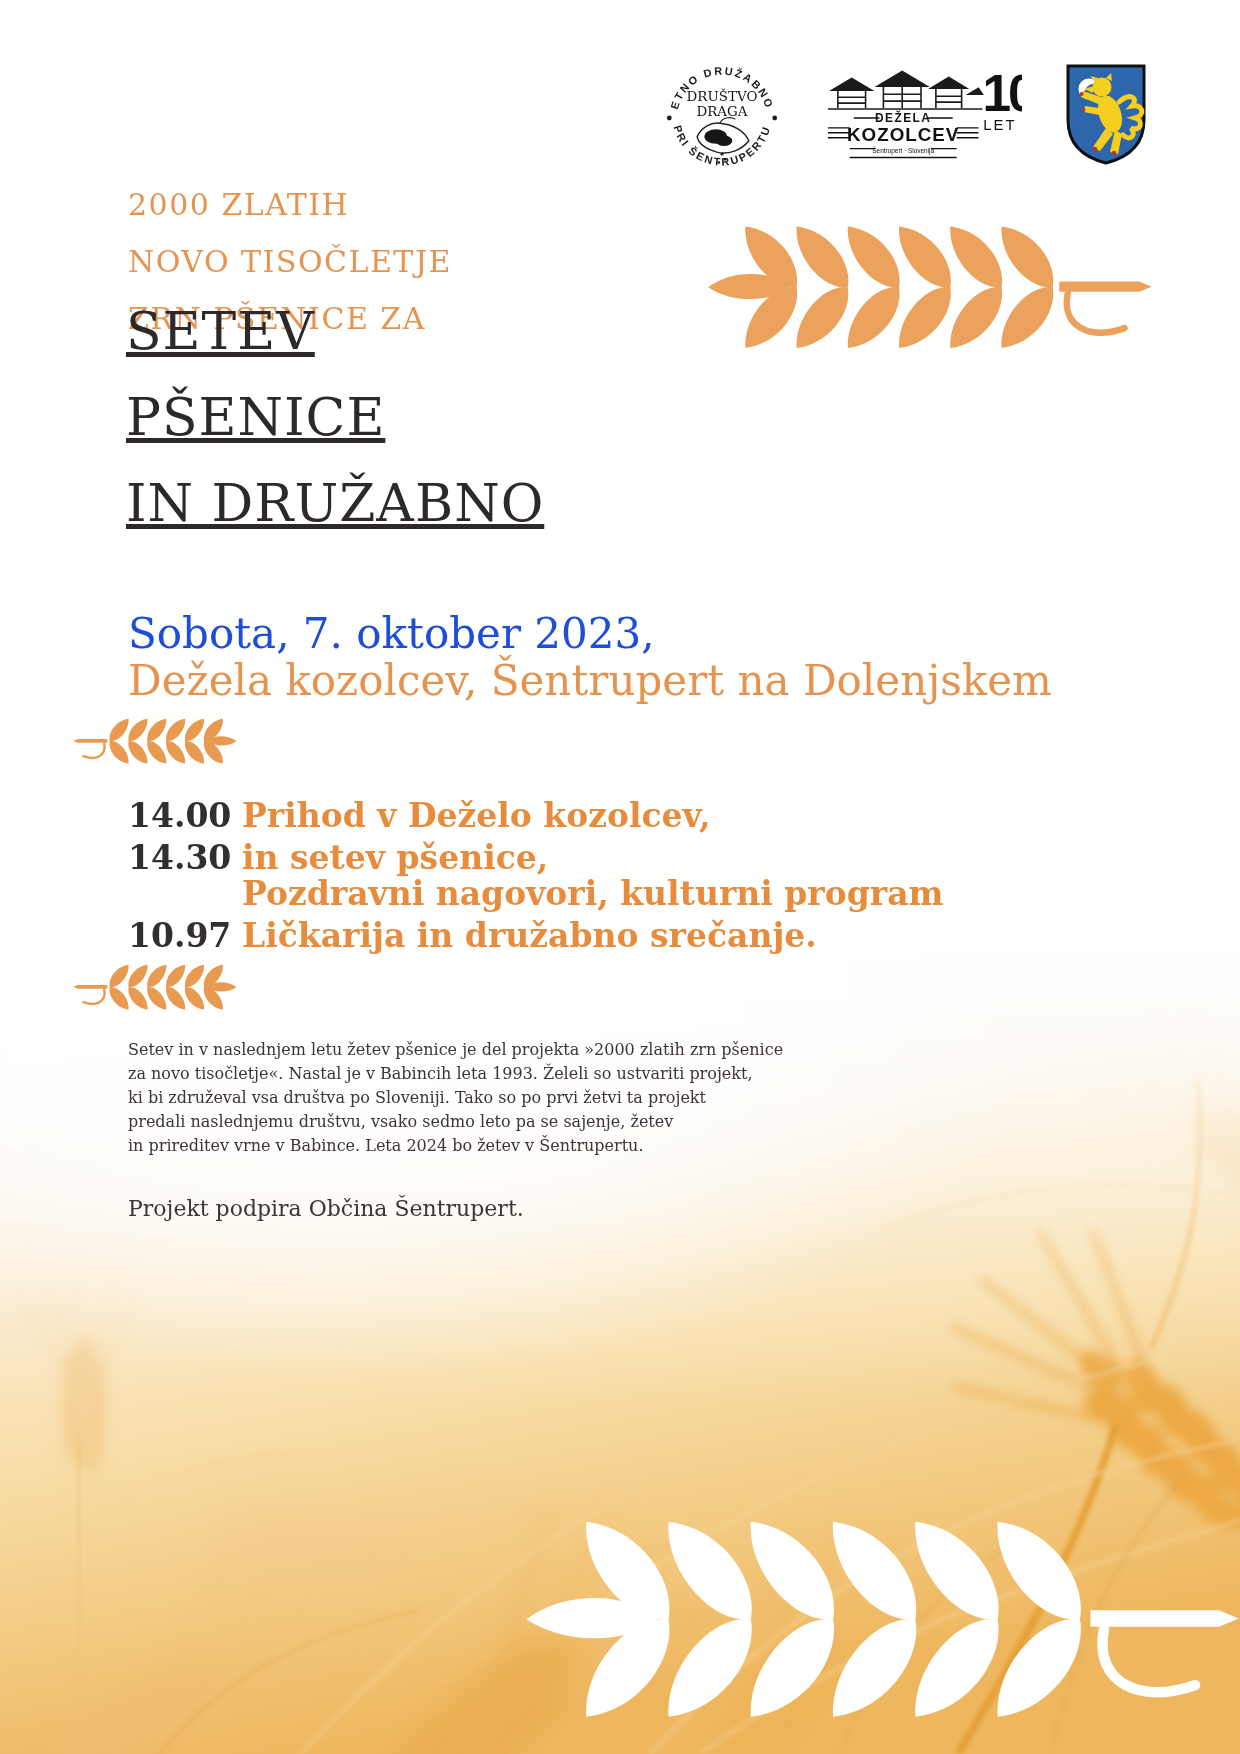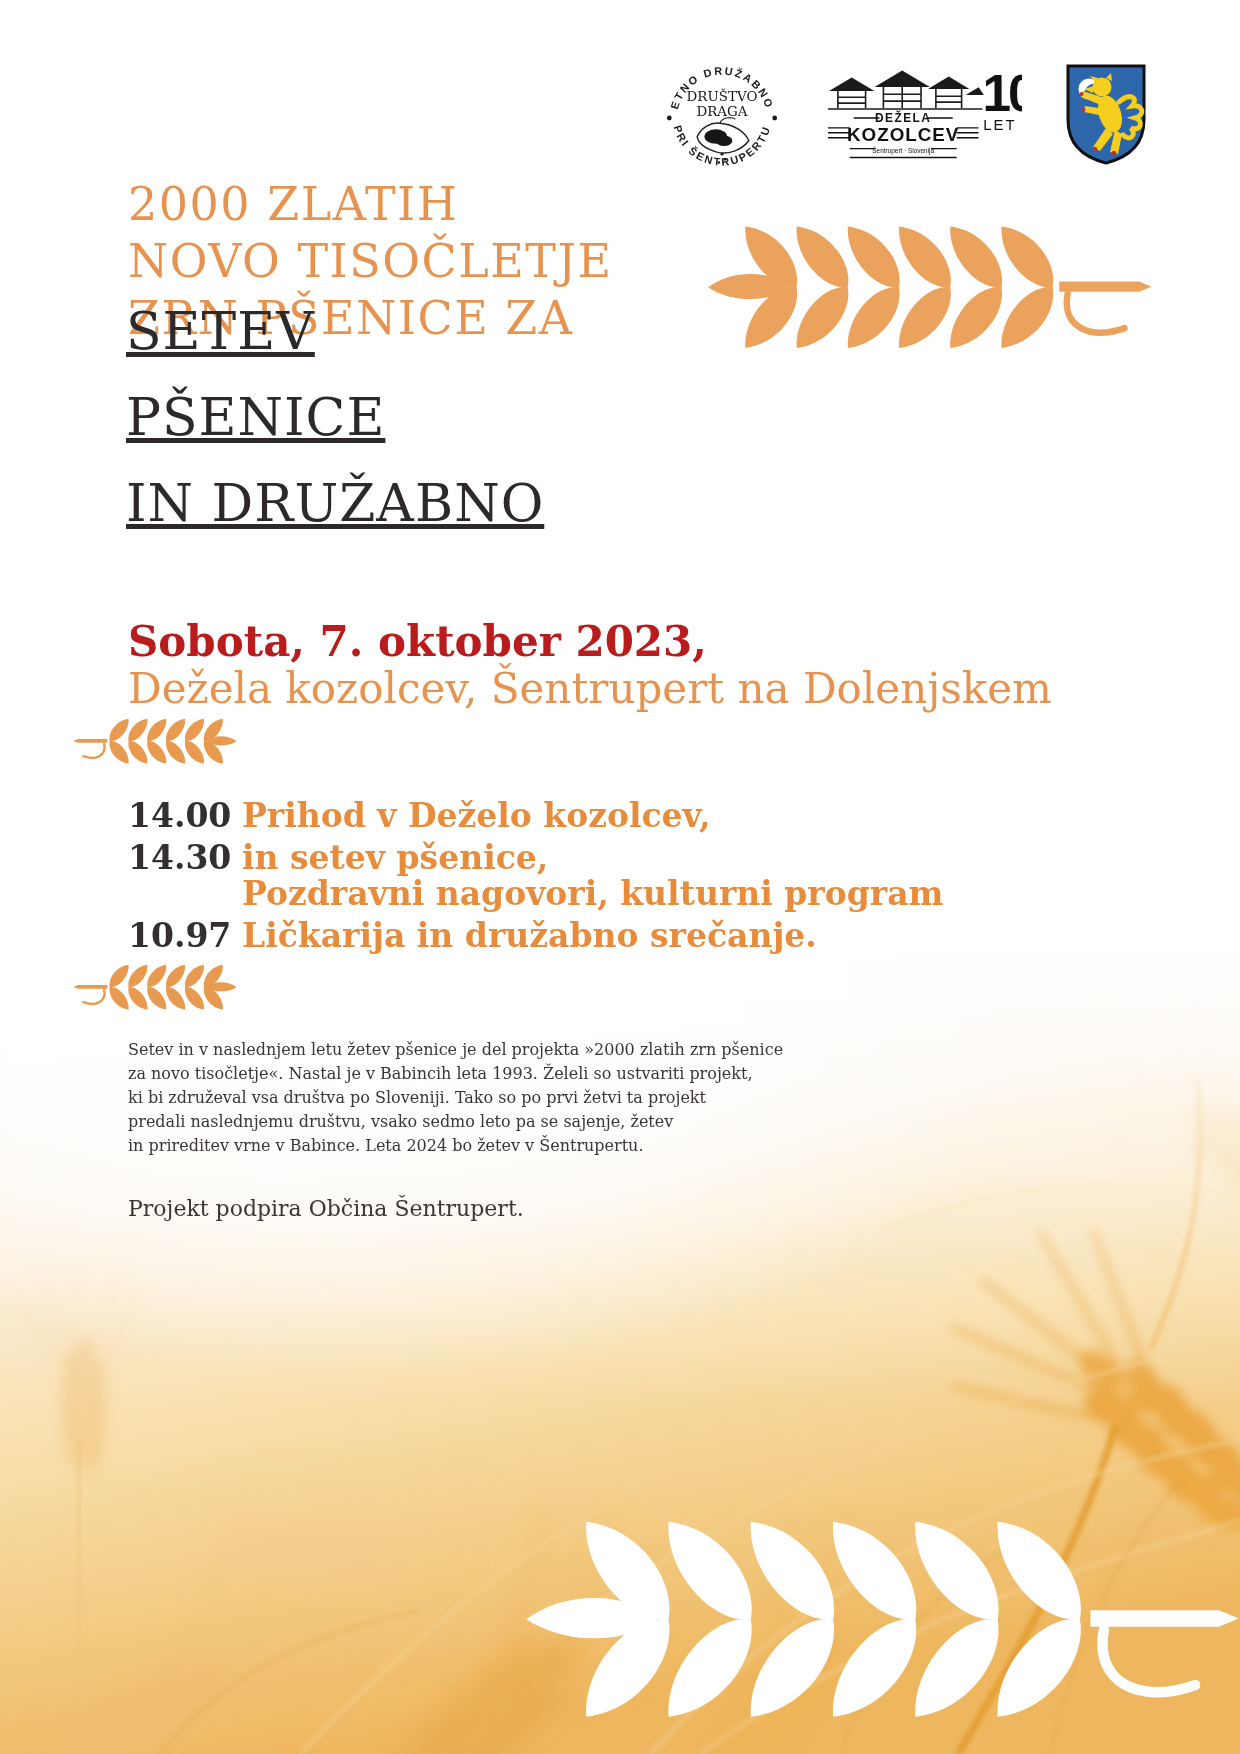--- a/index.html
+++ b/index.html
@@ -1,23 +1,23 @@
 <!DOCTYPE html>
 <html><head>
 <meta charset="utf-8">
 <style>
   html,body{margin:0;padding:0;background:#888;}
   .page{position:relative;width:1240px;height:1754px;margin:0 auto;background:#ffffff;overflow:hidden;
         font-family:"DejaVu Serif", serif;}
   .abs{position:absolute;}
   
-  .kicker{left:128px;top:176px;font-size:46px;line-height:57px;letter-spacing:1.5px;color:#E79350;z-index:5;}
+  .kicker{left:128px;top:176px;font-size:30px;line-height:57px;letter-spacing:1.5px;color:#E79350;z-index:5;}
   .title{left:126px;top:288px;font-size:52px;line-height:86px;letter-spacing:1px;color:#2D292A;font-weight:400;margin:0;z-index:5;text-decoration:underline;}
   .dateblock{left:128px;top:610px;font-size:42px;line-height:47px;color:#E79350;z-index:5;}
-  .dateblock .d1{font-weight:700;color:#b91c1c;margin-top:8px;}
+  .dateblock .d1{font-weight:400;color:#1d4ed8;}
   .schedule{left:128px;top:798px;font-size:33px;color:#E68C3C;font-weight:700;z-index:5;}
   .srow{display:flex;gap:26px;line-height:36px;margin-bottom:6px;}
   .stime{color:#332E2F;width:88px;flex:0 0 auto;}
   .sdesc div{white-space:nowrap;}
   .bodytext{left:128px;top:1038px;font-size:16px;line-height:24px;color:#3A3536;z-index:5;}
   .bodytext div{white-space:nowrap;}
   .support{left:128px;top:1196px;font-size:22px;color:#3A3536;z-index:5;}
   
   .wheat-top{left:694px;top:208px;width:466px;height:163px;color:#EBA25C;z-index:4;}
   .divider{width:172px;height:60px;color:#E79A50;z-index:5;}

